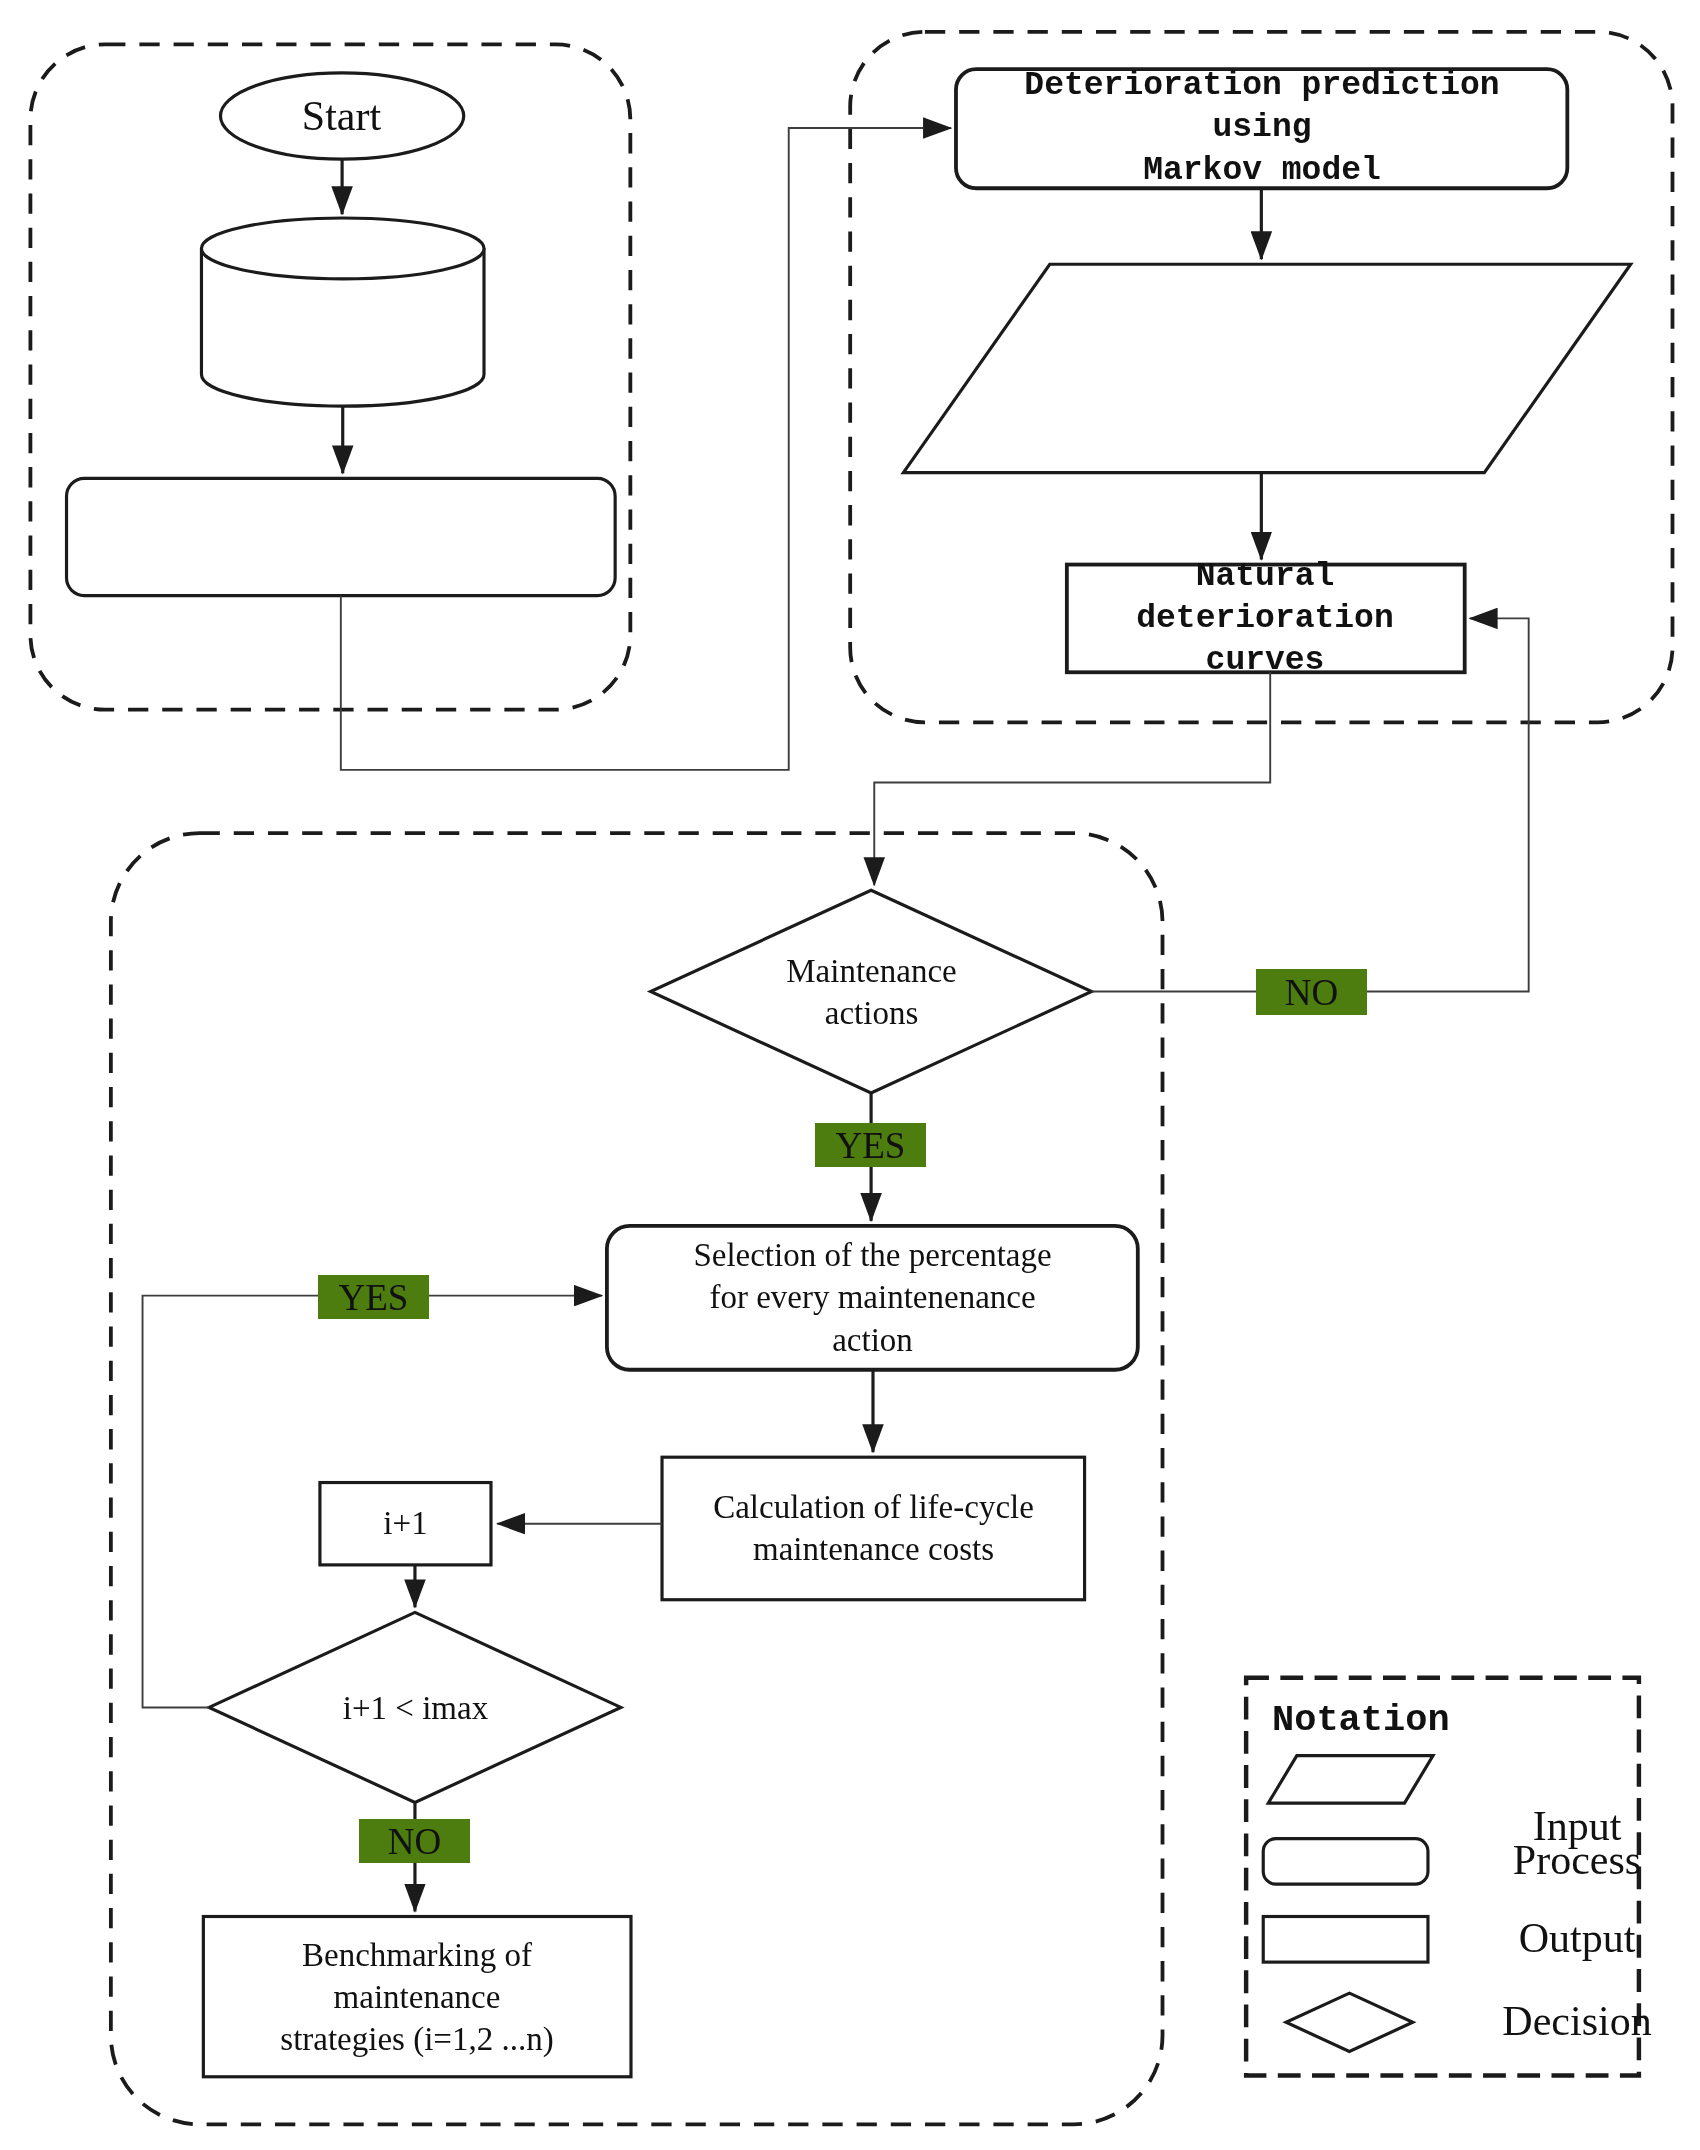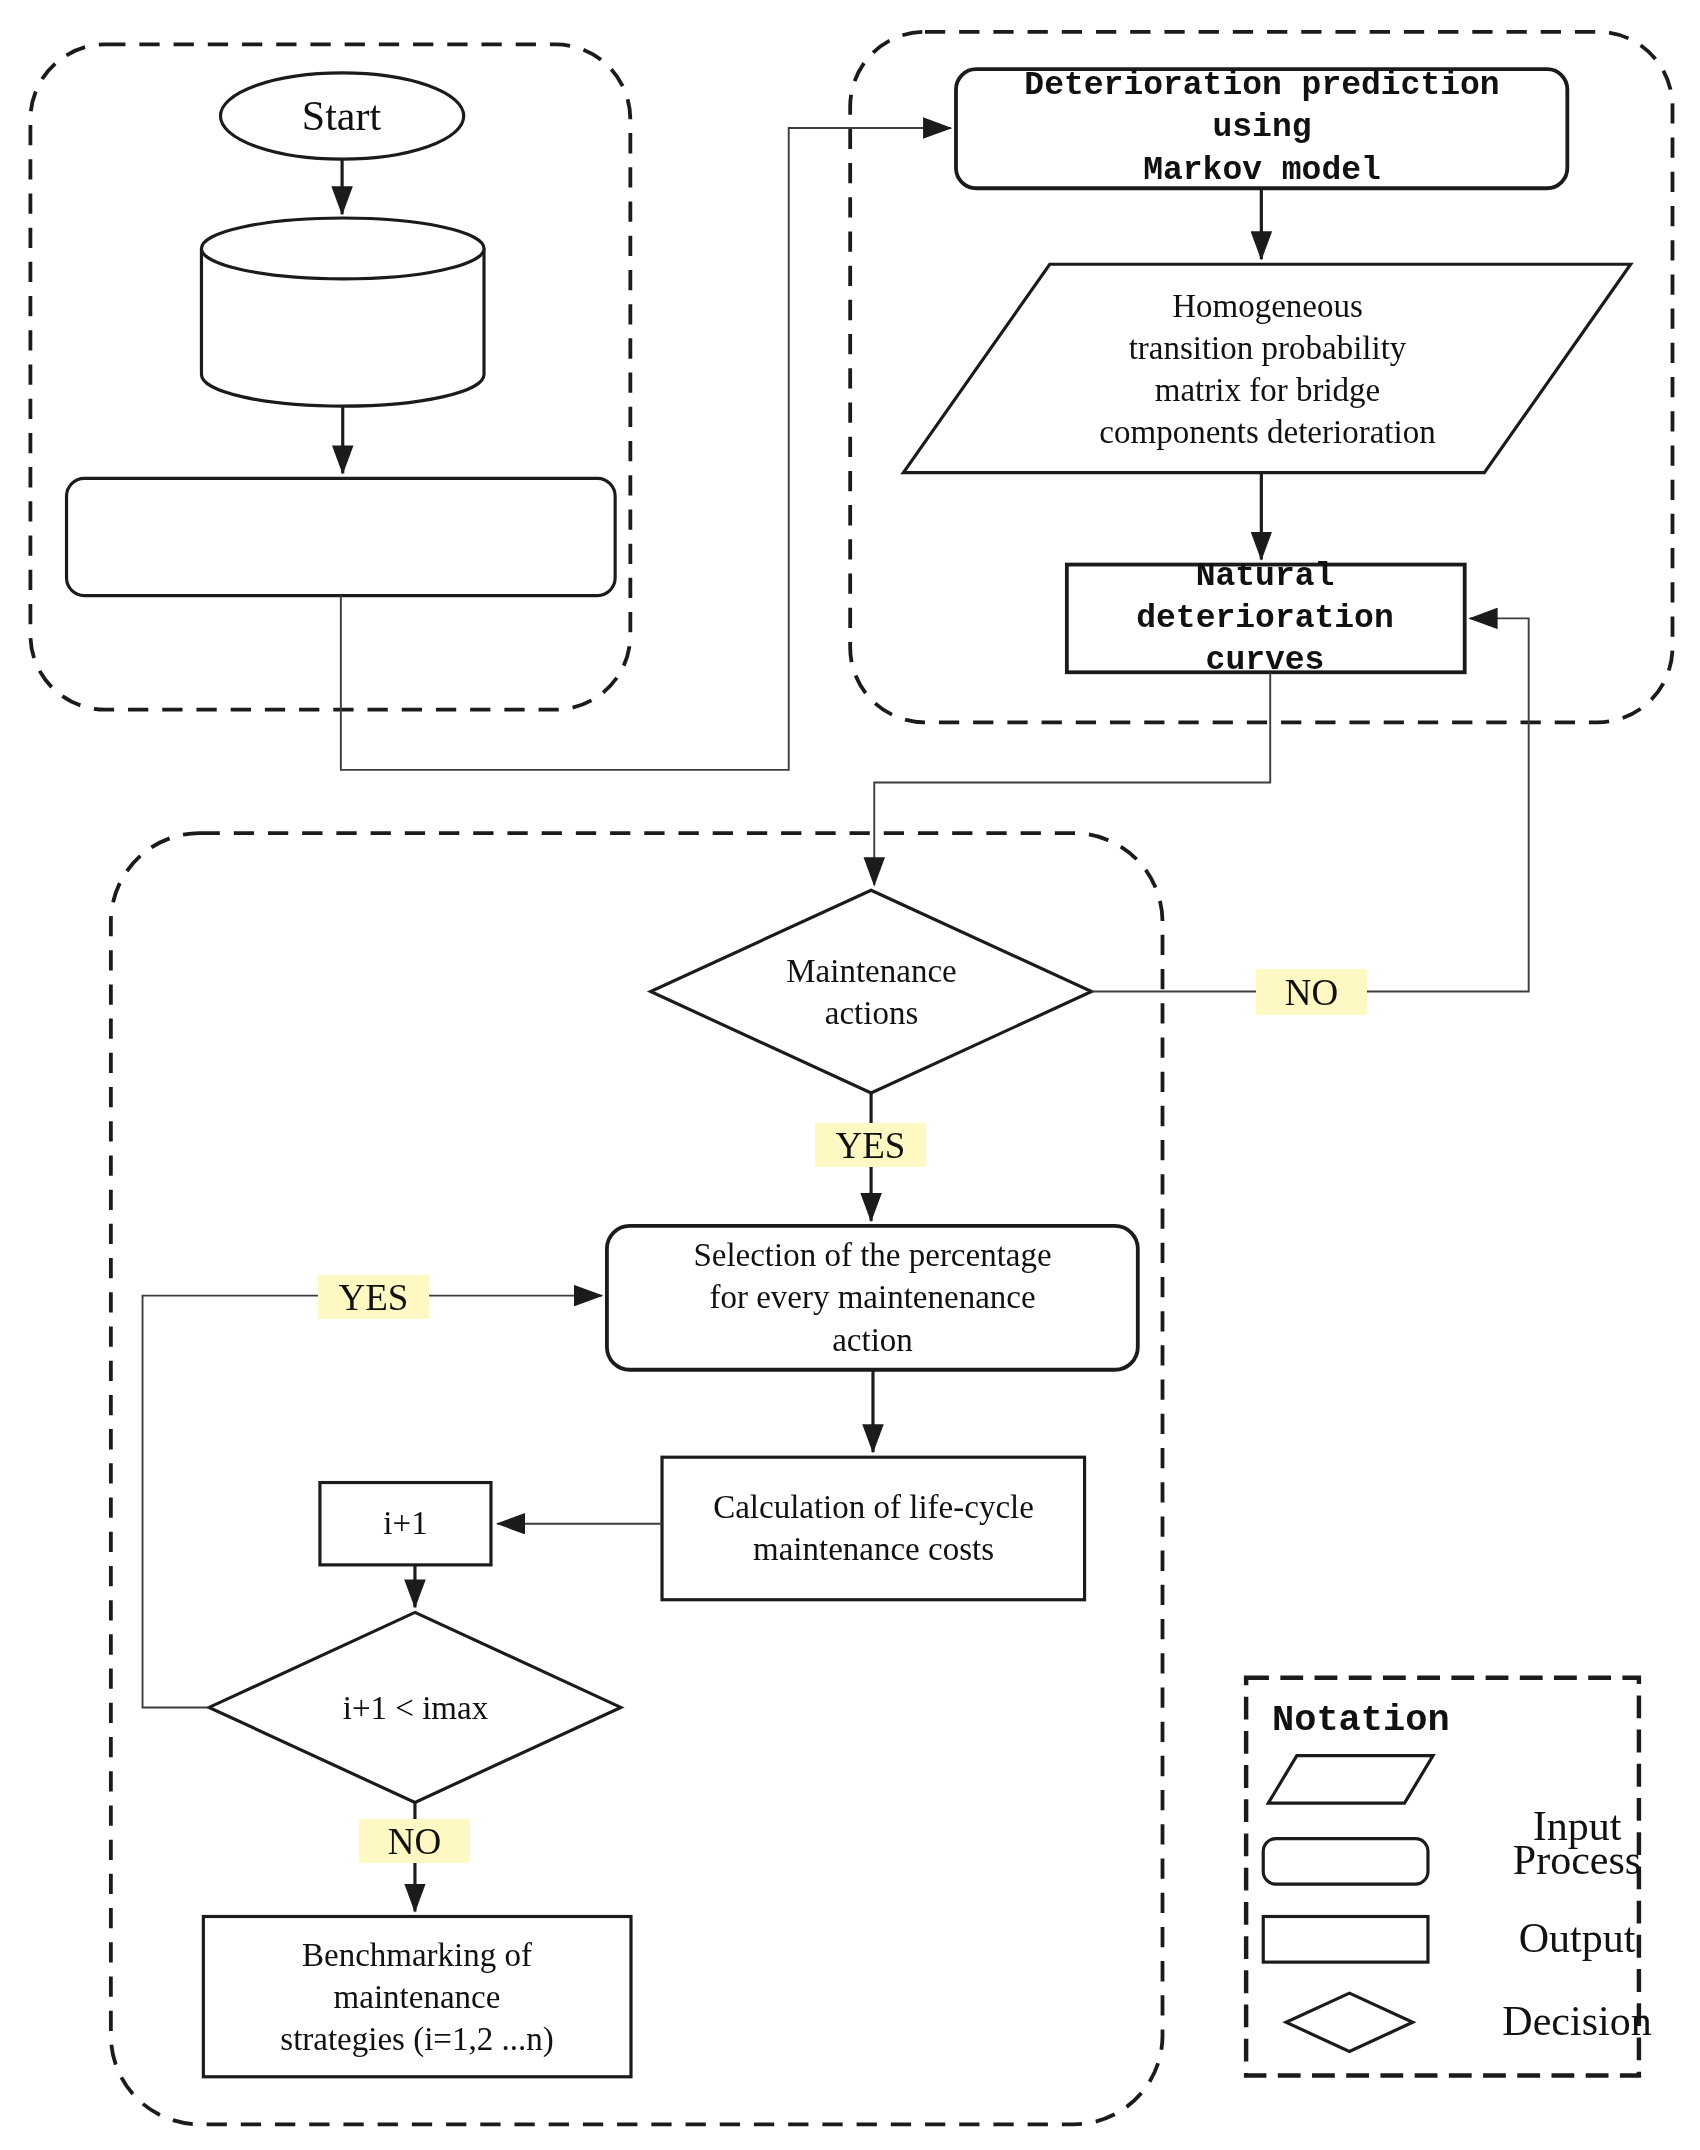--- a/index.html
+++ b/index.html
@@ -21,21 +21,21 @@
     text-align: center;
     white-space: pre-line;
     font-size: 33px;
     line-height: 1.28;
     color: #111111;
     pointer-events: none;
   }
   .b { font-weight: 700; font-family: Liberation Mono, monospace; }
   .edge {
     font-size: 37px;
-    background: #fef9c3;
+    background: #4d7c0f;
     line-height: 1;
   }
   .big { font-size: 42px; }
   .left { justify-content: flex-start; text-align: left; }
 </style>
 </head>
 <body>
 
 <div id="stage">
 
@@ -97,24 +97,20 @@
     <path d="M330,2695 L225,2695 L225,2045 L950,2045" stroke="#3d3d3d" stroke-width="3" fill="none" marker-end="url(#ah)"></path>
   </svg>
 
   <div class="lbl big" style="left:220px; top:75px; width:243px; height:84px;">Start</div>
 
 
 
   <div class="lbl b" style="left:969px; top:73px; width:586px; height:111px;">Deterioration prediction using
 Markov model</div>
 
-  <div class="lbl" style="left:1014px; top:271px; width:507px; height:196px;">Homogeneous
-transition probability
-matrix for bridge
-components deterioration</div>
 
   <div class="lbl b" style="left:1079px; top:569px; width:372px; height:100px;">Natural deterioration
 curves</div>
 
   <div class="lbl" style="left:713px; top:909px; width:317px; height:166px;">Maintenance
 actions</div>
 
   <div class="lbl" style="left:621px; top:1230px; width:503px; height:135px;">Selection of the percentage
 for every maintenenance
 action</div>

